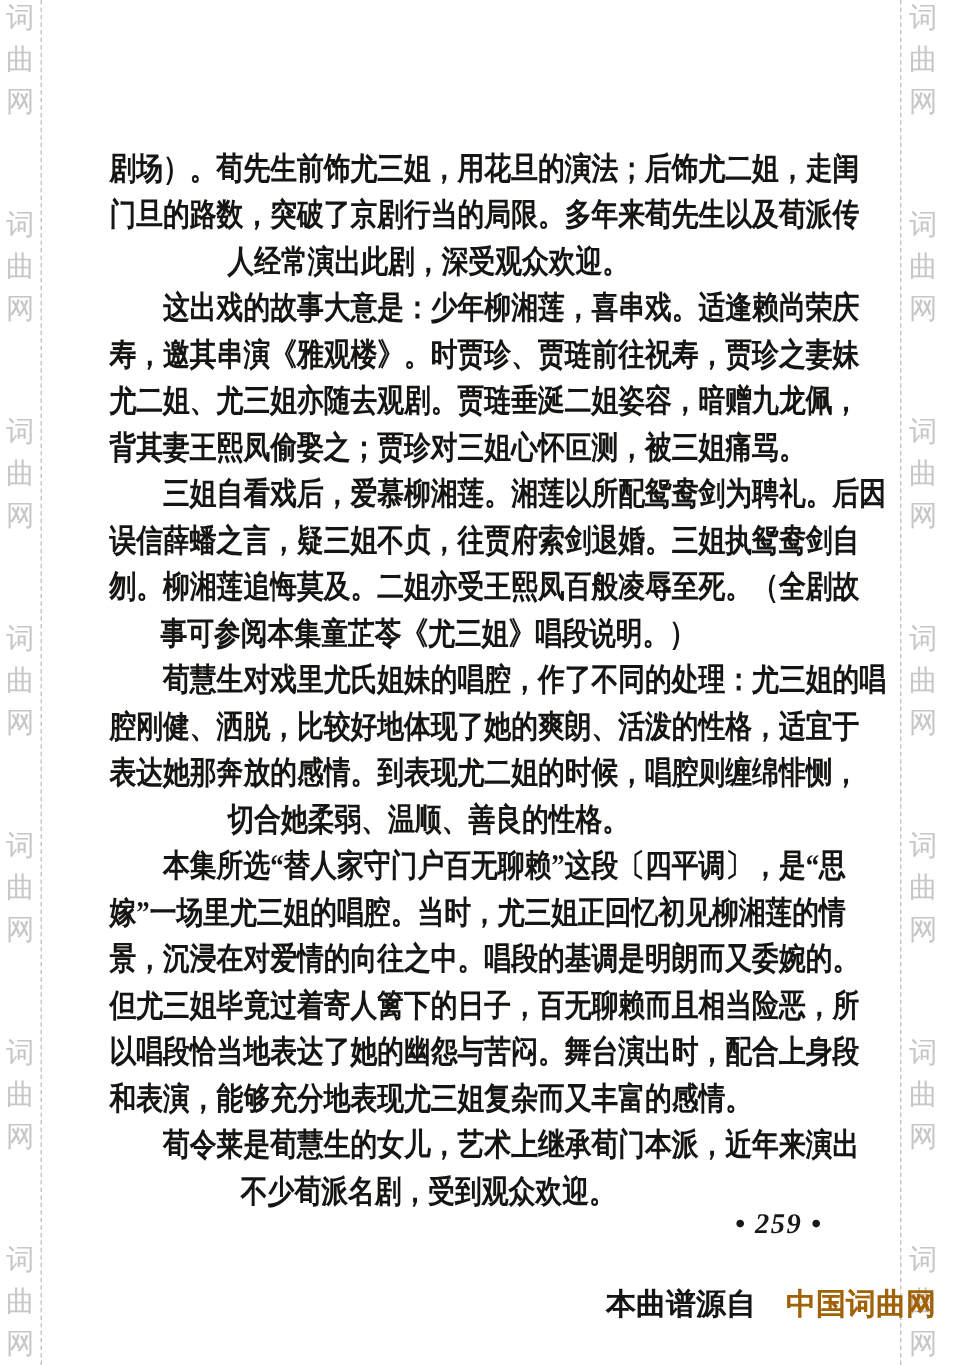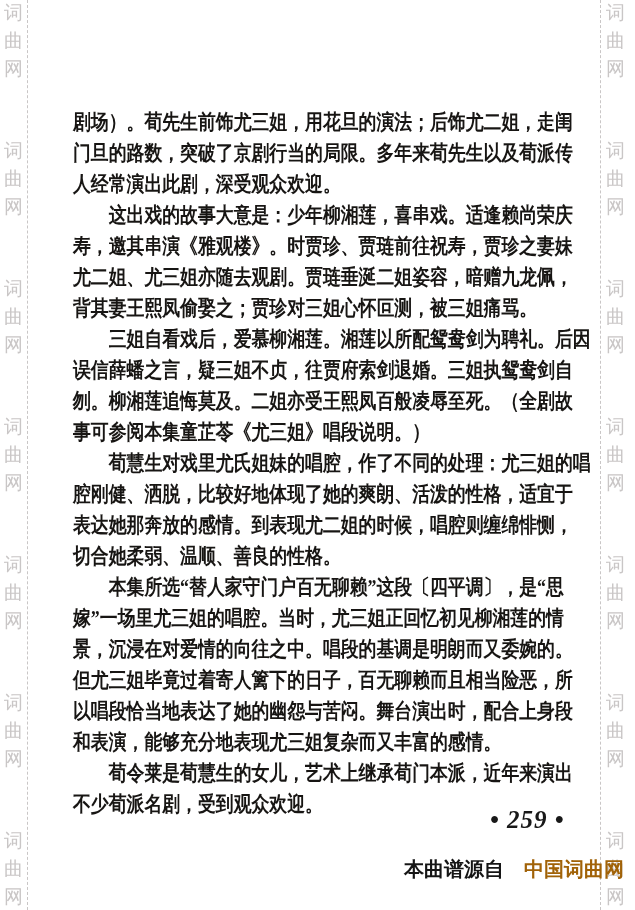--- a/index.html
+++ b/index.html
@@ -40,40 +40,41 @@
     font-size: 19px;
     line-height: 21px;
     font-family: "Liberation Serif", "DejaVu Serif", serif;
   }
   .wm-char { display: block; text-align: center; }
 
   
   .text-block {
     position: absolute;
     left: 73px;
-    top: 107px;
+    top: 97px;
     width: 500px;
+    text-align: center;
   }
   .line {
     height: 31px;
     line-height: 31px;
     font-size: 21px;
     font-weight: 600;
     white-space: nowrap;
     color: #171513;
     transform: scaleX(0.85);
     transform-origin: 0 50%;
   }
 
   
   .page-number {
     position: absolute;
     left: 490px;
     top: 806px;
-    font-size: 25px;
+    font-size: 19px;
     font-style: italic;
     font-weight: bold;
     letter-spacing: 1px;
     color: #181818;
     font-family: "Liberation Serif", "DejaVu Serif", serif;
   }
 
   
   .footer {
     position: absolute;

